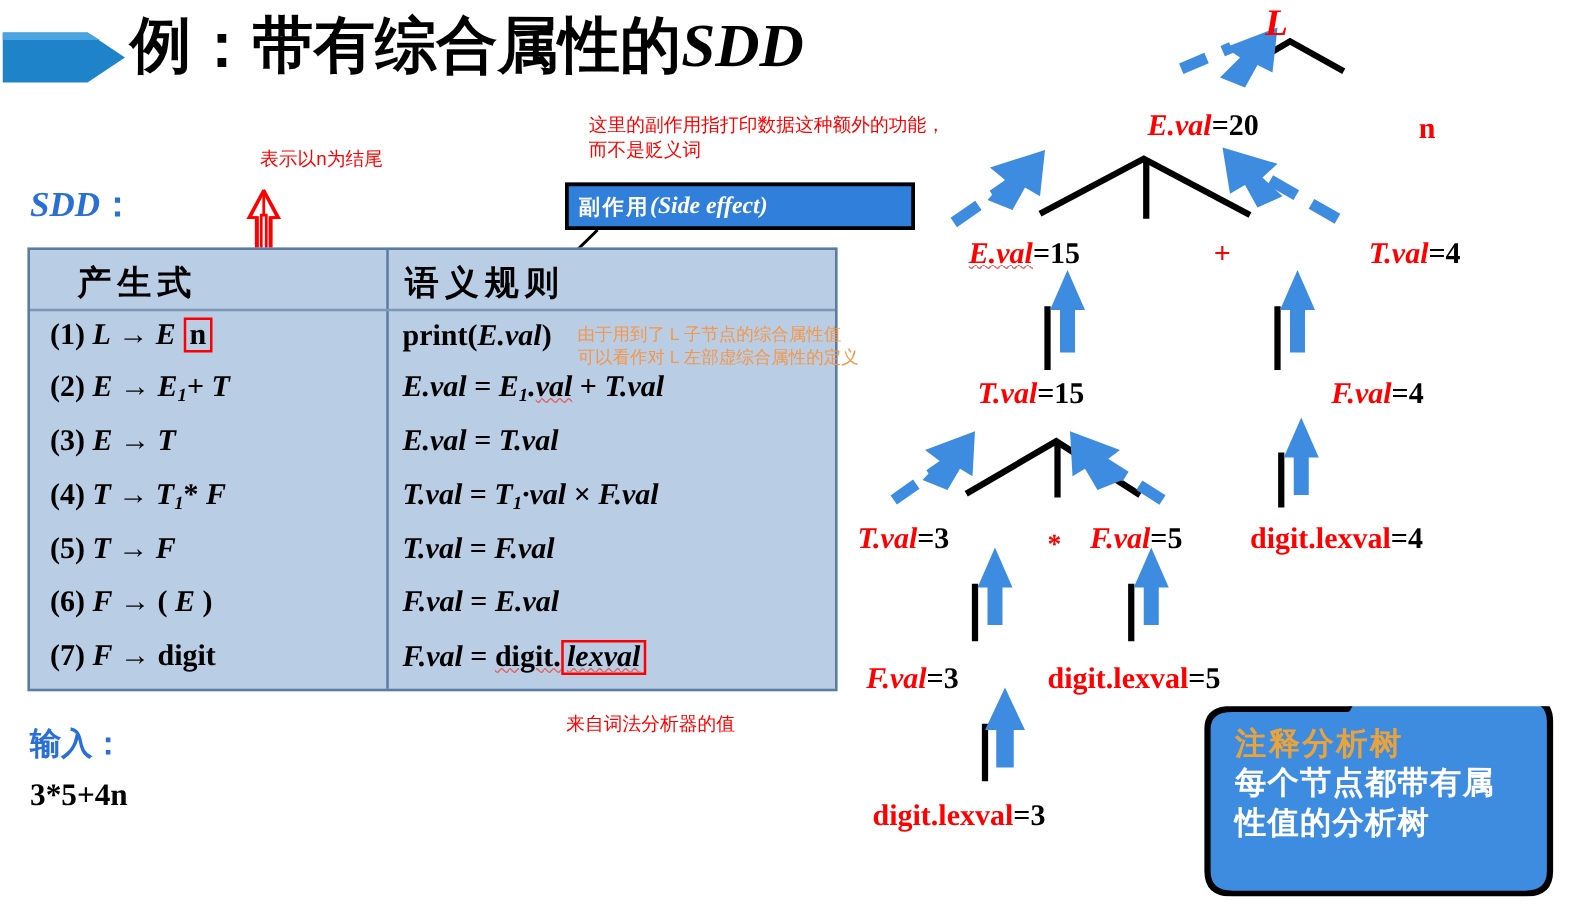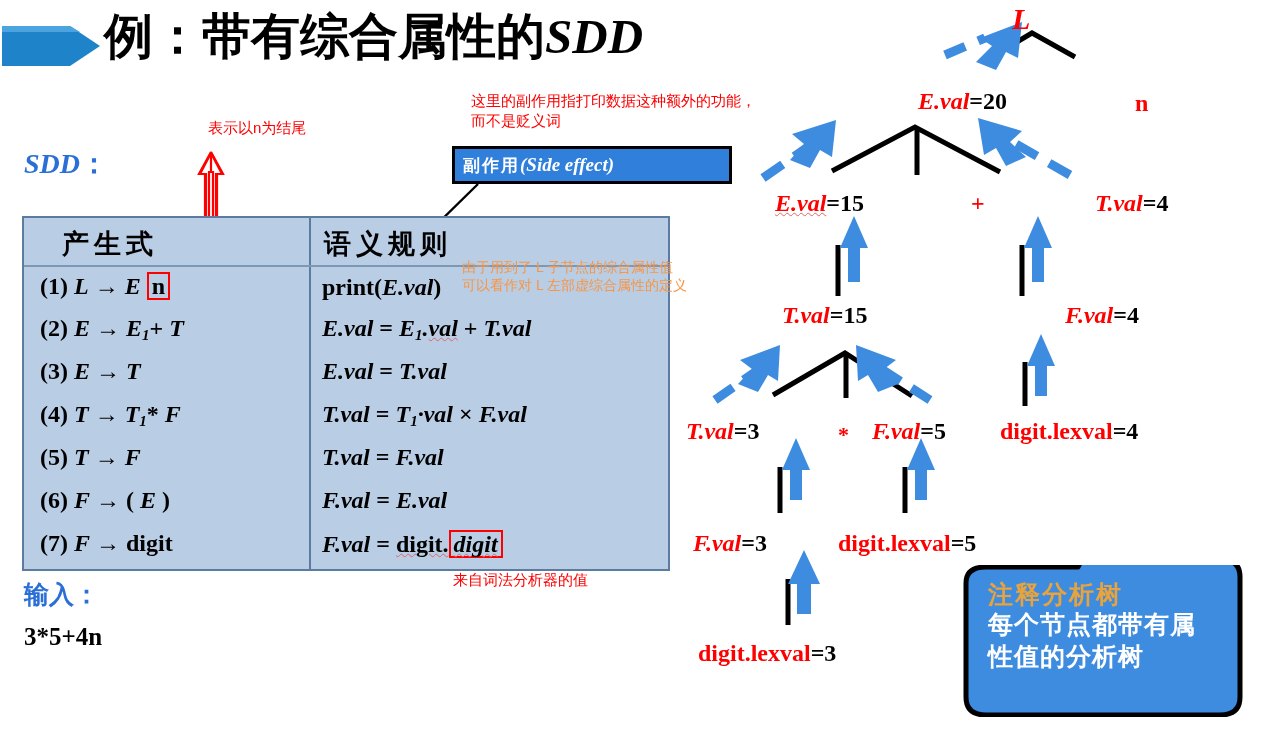--- a/index.html
+++ b/index.html
@@ -29,21 +29,21 @@
      border:3px solid #000;box-sizing:border-box;color:#fff;display:flex;
      align-items:center;padding-left:8px;}
   #side-effect-box .cn{font-size:17px;font-weight:bold;letter-spacing:2px;
      font-family:"Liberation Serif",serif;}
   #side-effect-box .en{font-size:19px;font-weight:bold;font-style:italic;}
 
   
   #side-effect-leader{left:370px;top:180px;width:110px;height:110px;}
 
   
-  #sdd-table{left:22px;top:216px;width:648px;height:355px;background:#b9cde5;
+  #sdd-table{left:22px;top:198px;width:648px;height:355px;background:#b9cde5;
      border:2px solid #5b7ca0;box-sizing:border-box;}
   #sdd-table .col-divider{position:absolute;left:285px;top:0;width:2px;height:100%;
      background:#5b7ca0;}
   #sdd-table .hdr-rule{position:absolute;left:0;top:47px;width:100%;height:2px;
      background:#7d98b5;}
   .th{position:absolute;font-size:27px;font-weight:bold;font-family:"Liberation Serif",serif;
       color:#000;letter-spacing:5px;}
   #th-prod{left:38px;top:8px;}
   #th-rule{left:300px;top:8px;}
   .prod-cell,.rule-cell{position:absolute;font-size:24px;font-weight:bold;color:#000;
@@ -72,21 +72,21 @@
   .nblk{color:#000;}
   #tree-svg{left:640px;top:0px;width:625px;height:729px;}
 
   
   #callout{left:952px;top:565px;width:300px;height:152px;}
   #callout-text{position:absolute;left:968px;top:578px;width:270px;margin-left:20px;}
   #callout-title{color:#e8a33d;font-size:25px;font-weight:bold;letter-spacing:2px;
      font-family:"Liberation Serif",serif;}
   #callout-en{color:#fff;font-size:20px;font-weight:bold;font-style:italic;}
   #callout-body{color:#fff;font-size:25px;font-weight:bold;line-height:32px;
-     letter-spacing:1px;font-family:Liberation Mono, monospace;}
+     letter-spacing:1px;font-family:Liberation Serif, serif;}
 </style>
 </head>
 <body>
 
 <svg class="abs" id="title-chevron" viewBox="0 0 98 56">
   <polygon points="0,8 68,8 98,28 68,48 0,48" fill="#1f83c9"></polygon>
   <polygon points="0,8 68,8 78,14 0,14" fill="#4ba3df"></polygon>
 </svg>
 <div class="abs" id="page-title">
   <span>例：带有综合属性的</span><span class="ital">SDD</span>
@@ -160,21 +160,21 @@
     (6) <span class="it">F</span> → ( <span class="it">E</span> )
   </div>
   <div class="rule-cell" style="top:269px">
     <span class="it">F.val</span> = <span class="it">E.val</span>
   </div>
 
   <div class="prod-cell" style="top:312px">
     (7) <span class="it">F</span> → digit
   </div>
   <div class="rule-cell" style="top:312px">
-    <span class="it">F.val</span> = <span class="squiggle">digit.</span><span class="boxed-red"><span class="it squiggle">digit</span></span>
+    <span class="it">F.val</span> = <span class="squiggle">digit.</span><span class="boxed-red"><span class="it squiggle">lexval</span></span>
   </div>
 </div>
 
 <div class="abs orange-note" style="left:462px;top:258px;">由于用到了 L 子节点的综合属性值
 可以看作对 L 左部虚综合属性的定义</div>
 
 <div class="abs" id="input-label">输入：</div>
 <div class="abs" id="input-value">3*5+4n</div>
 <div class="abs red-note" id="note-lexval">来自词法分析器的值</div>
 

